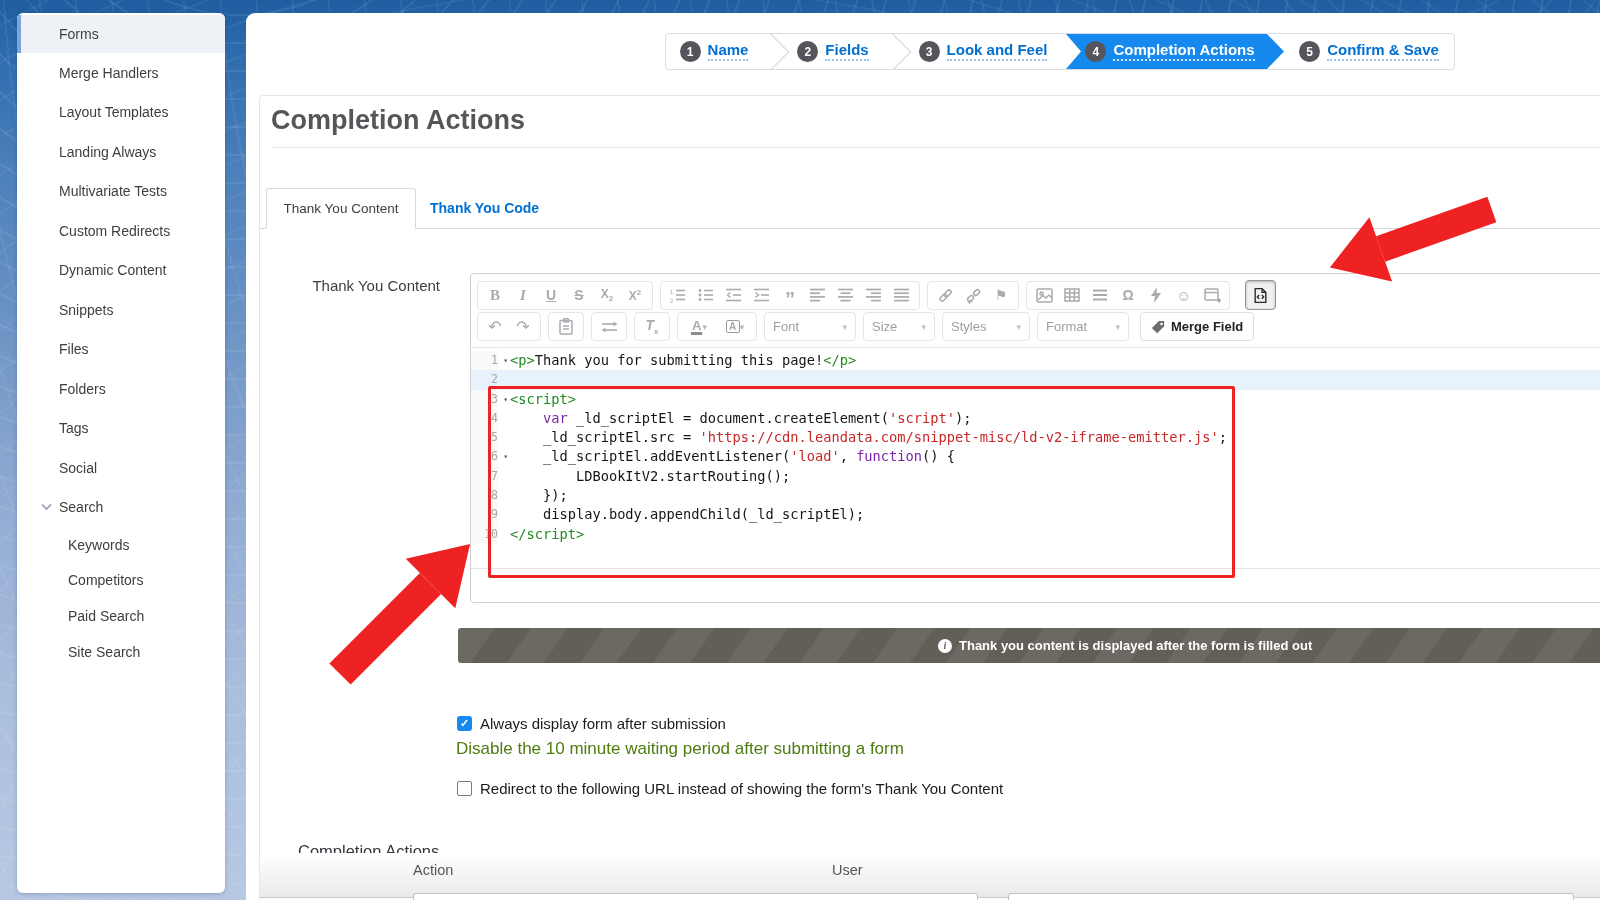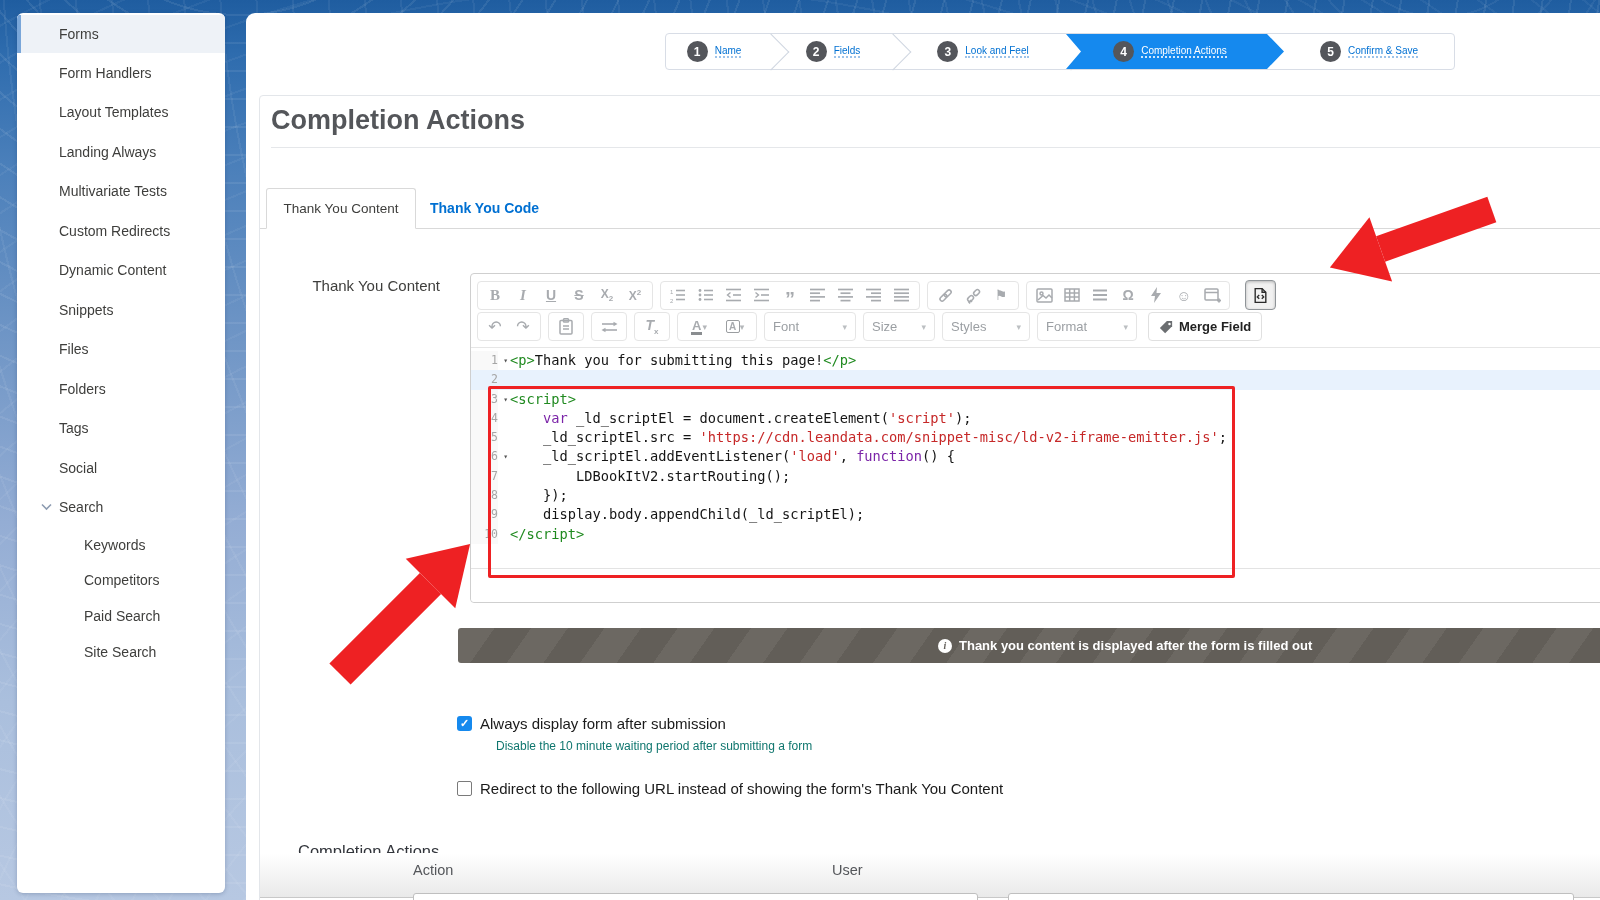--- a/index.html
+++ b/index.html
@@ -13,31 +13,31 @@
     background:
       repeating-radial-gradient(circle at 15% -20%, rgba(255,255,255,0) 0 26px, rgba(255,255,255,.08) 26px 28px),
       repeating-radial-gradient(circle at 90% -10%, rgba(255,255,255,0) 0 34px, rgba(255,255,255,.06) 34px 36px),
       repeating-radial-gradient(circle at 40% 130%, rgba(255,255,255,0) 0 30px, rgba(255,255,255,.05) 30px 32px);
   }
   .abs{position:absolute;}
   
   .sidebar{left:17px;top:13px;width:208px;height:880px;background:#fff;border-radius:6px;
     box-shadow:0 1px 4px rgba(20,40,80,.25);padding-top:2px;overflow:hidden;}
   .side-item{height:39.5px;display:flex;align-items:center;padding-left:42px;font-size:14px;color:#3e3e3c;position:relative;cursor:pointer;}
-  .side-item.sub{height:35.6px;padding-left:67px;}
+  .side-item.sub{height:35.6px;padding-left:51px;}
   .side-item.selected{height:38px;background:#eef2f7;box-shadow:inset 4px 0 0 #79a6d9;}
   .side-chev{position:absolute;left:24px;top:50%;transform:translateY(-50%);display:flex;color:#8c9bb0;}
   
   .main-panel{left:246px;top:13px;right:-40px;bottom:-40px;background:#fff;border-top-left-radius:9px;}
   
   .wizard{left:665px;top:33px;height:37px;display:flex;align-items:stretch;background:#fff;border:1px solid #d8dde6;border-radius:4px;}
   .wstep{display:flex;align-items:center;justify-content:center;gap:7px;}
   .wnum{width:21px;height:21px;border-radius:50%;background:#54565b;color:#fff;font-size:12px;font-weight:700;
     display:flex;align-items:center;justify-content:center;flex:none;}
-  .wlab{font-size:10px;font-weight:400;color:#0070d2;border-bottom:2px dotted #9cc3ea;line-height:1.1;white-space:nowrap;cursor:pointer;}
+  .wlab{font-size:15px;font-weight:700;color:#0070d2;border-bottom:2px dotted #9cc3ea;line-height:1.1;white-space:nowrap;cursor:pointer;}
   .wsep{width:20px;position:relative;flex:none;}
   .wsep::before{content:"";position:absolute;top:5px;left:-4px;width:25px;height:25px;
     border-top:1px solid #cfd6e0;border-right:1px solid #cfd6e0;transform:rotate(45deg);}
   .wstep.active{background:#1589ee;margin-left:-16px;z-index:2;
     clip-path:polygon(0 0, calc(100% - 17px) 0, 100% 50%, calc(100% - 17px) 100%, 0 100%, 15px 50%);
     padding-right:10px;}
   .wstep.active .wlab{color:#fff;border-bottom:2px dotted rgba(255,255,255,.8);}
   
   .card{left:259px;top:95px;right:-200px;bottom:-60px;background:#fff;border:1px solid #e3e6ea;border-radius:4px;}
   .page-title{left:271px;top:105px;font-size:27px;font-weight:700;color:#54565a;}
@@ -55,21 +55,21 @@
   .tb-row{display:flex;align-items:center;gap:7px;margin:2px 0;}
   .tb-group{display:inline-flex;align-items:center;border:1px solid #e5e5e5;border-radius:4px;height:29px;padding:0 3px;background:#fff;}
   .tbtn{width:28px;height:25px;display:flex;align-items:center;justify-content:center;color:#a8abaf;cursor:pointer;}
   .tbtn.wide{width:36px;gap:2px;}
   .mini-caret{font-size:9px;color:#b4b7ba;}
   .tb-source{margin-left:8px;width:31px;height:30px;border:1px solid #8f9498;border-radius:4px;background:#f1f1f1;
     box-shadow:inset 0 1px 3px rgba(0,0,0,.25);display:flex;align-items:center;justify-content:center;color:#2a2a2a;cursor:pointer;}
   .dd{height:29px;border:1px solid #e5e5e5;border-radius:4px;display:inline-flex;align-items:center;justify-content:space-between;
     padding:0 8px;color:#9b9fa3;font-size:13px;cursor:pointer;background:#fff;}
   .dd .caret{font-size:9px;color:#bcbfc2;margin-left:8px;}
-  .dd.dd-0{width:92px}.dd.dd-1{width:72px}.dd.dd-2{width:88px}.dd.dd-3{width:100px}
+  .dd.dd-0{width:92px}.dd.dd-1{width:72px}.dd.dd-2{width:88px}.dd.dd-3{width:92px}
   .merge-btn{height:29px;border:1px solid #e0e0e0;border-radius:4px;padding:0 10px;display:inline-flex;gap:6px;align-items:center;
     font-size:13px;font-weight:700;color:#222;background:#fff;cursor:pointer;margin-left:4px;}
   .codearea{flex:none;height:220px;padding-top:3px;font-family:"DejaVu Sans Mono", monospace;font-size:13.7px;line-height:19.3px;overflow:hidden;cursor:text;}
   .code-row{display:flex;height:19.3px;}
   .code-row.active{background:#e8f2fd;}
   .gut{width:27px;flex:none;text-align:right;color:#a6a6a6;font-size:11.5px;position:relative;background:#f9f9f9;}
   .code-row.active .gut{background:#e8f2fd;}
   .fold{position:absolute;right:-10px;top:0;font-size:8px;color:#555;z-index:2;}
   .code-text{white-space:pre;padding-left:12px;color:#151515;}
   .tk-tag{color:#208a20;} .tk-keyword{color:#7b24a8;} .tk-string{color:#c62828;} .tk-plain{color:#151515;}
@@ -89,41 +89,41 @@
     background:repeating-linear-gradient(125deg,#6c6862 0 30px,#625e58 30px 60px);}
   .infobar .txt{position:absolute;left:480px;top:0;height:35px;display:flex;align-items:center;gap:7px;
     color:#fff;font-size:13px;font-weight:700;}
   .info-i{width:14px;height:14px;border-radius:50%;background:#fff;color:#635f5a;font-size:10px;font-weight:700;
     display:inline-flex;align-items:center;justify-content:center;font-family:"Liberation Serif",serif;font-style:italic;}
   
   .cbx{width:15px;height:15px;border-radius:3px;display:flex;align-items:center;justify-content:center;cursor:pointer;}
   .cbx.checked{background:#1589ee;color:#fff;font-size:11px;font-weight:700;}
   .cbx.unchecked{background:#fff;border:1px solid #7a7a7a;border-radius:2px;}
   .opt-label{font-size:15px;color:#1a1a1a;line-height:17px;}
-  .opt-helper{font-size:12px;color:#0f766e;margin-left:40px;}
+  .opt-helper{font-size:17px;color:#4d7c0f;}
   
   .section-label{left:298px;top:842px;font-size:16.5px;color:#32353b;}
   .thead{left:260px;top:853px;right:-200px;height:45px;background:linear-gradient(#ffffff,#e9e9e9);border-bottom:1px solid #c8c8c8;}
   .th{position:absolute;top:9px;font-size:14.5px;color:#54565a;}
   .th-action{left:153px;} .th-user{left:572px;}
   .input-stub{top:893px;height:26px;background:#fff;border:1px solid #bfbfbf;border-radius:3px;}
   svg{display:block;}
 </style>
 </head>
 <body>
 
 <div class="bg-pattern"></div>
 
 <aside class="abs sidebar">
   <div id="side-list">
       <div class="side-item selected">
         <span>Forms</span>
       </div>
       <div class="side-item">
-        <span>Form Handlers</span>
+        <span>Merge Handlers</span>
       </div>
       <div class="side-item">
         <span>Layout Templates</span>
       </div>
       <div class="side-item">
         <span>Landing Always</span>
       </div>
       <div class="side-item">
         <span>Multivariate Tests</span>
       </div>

